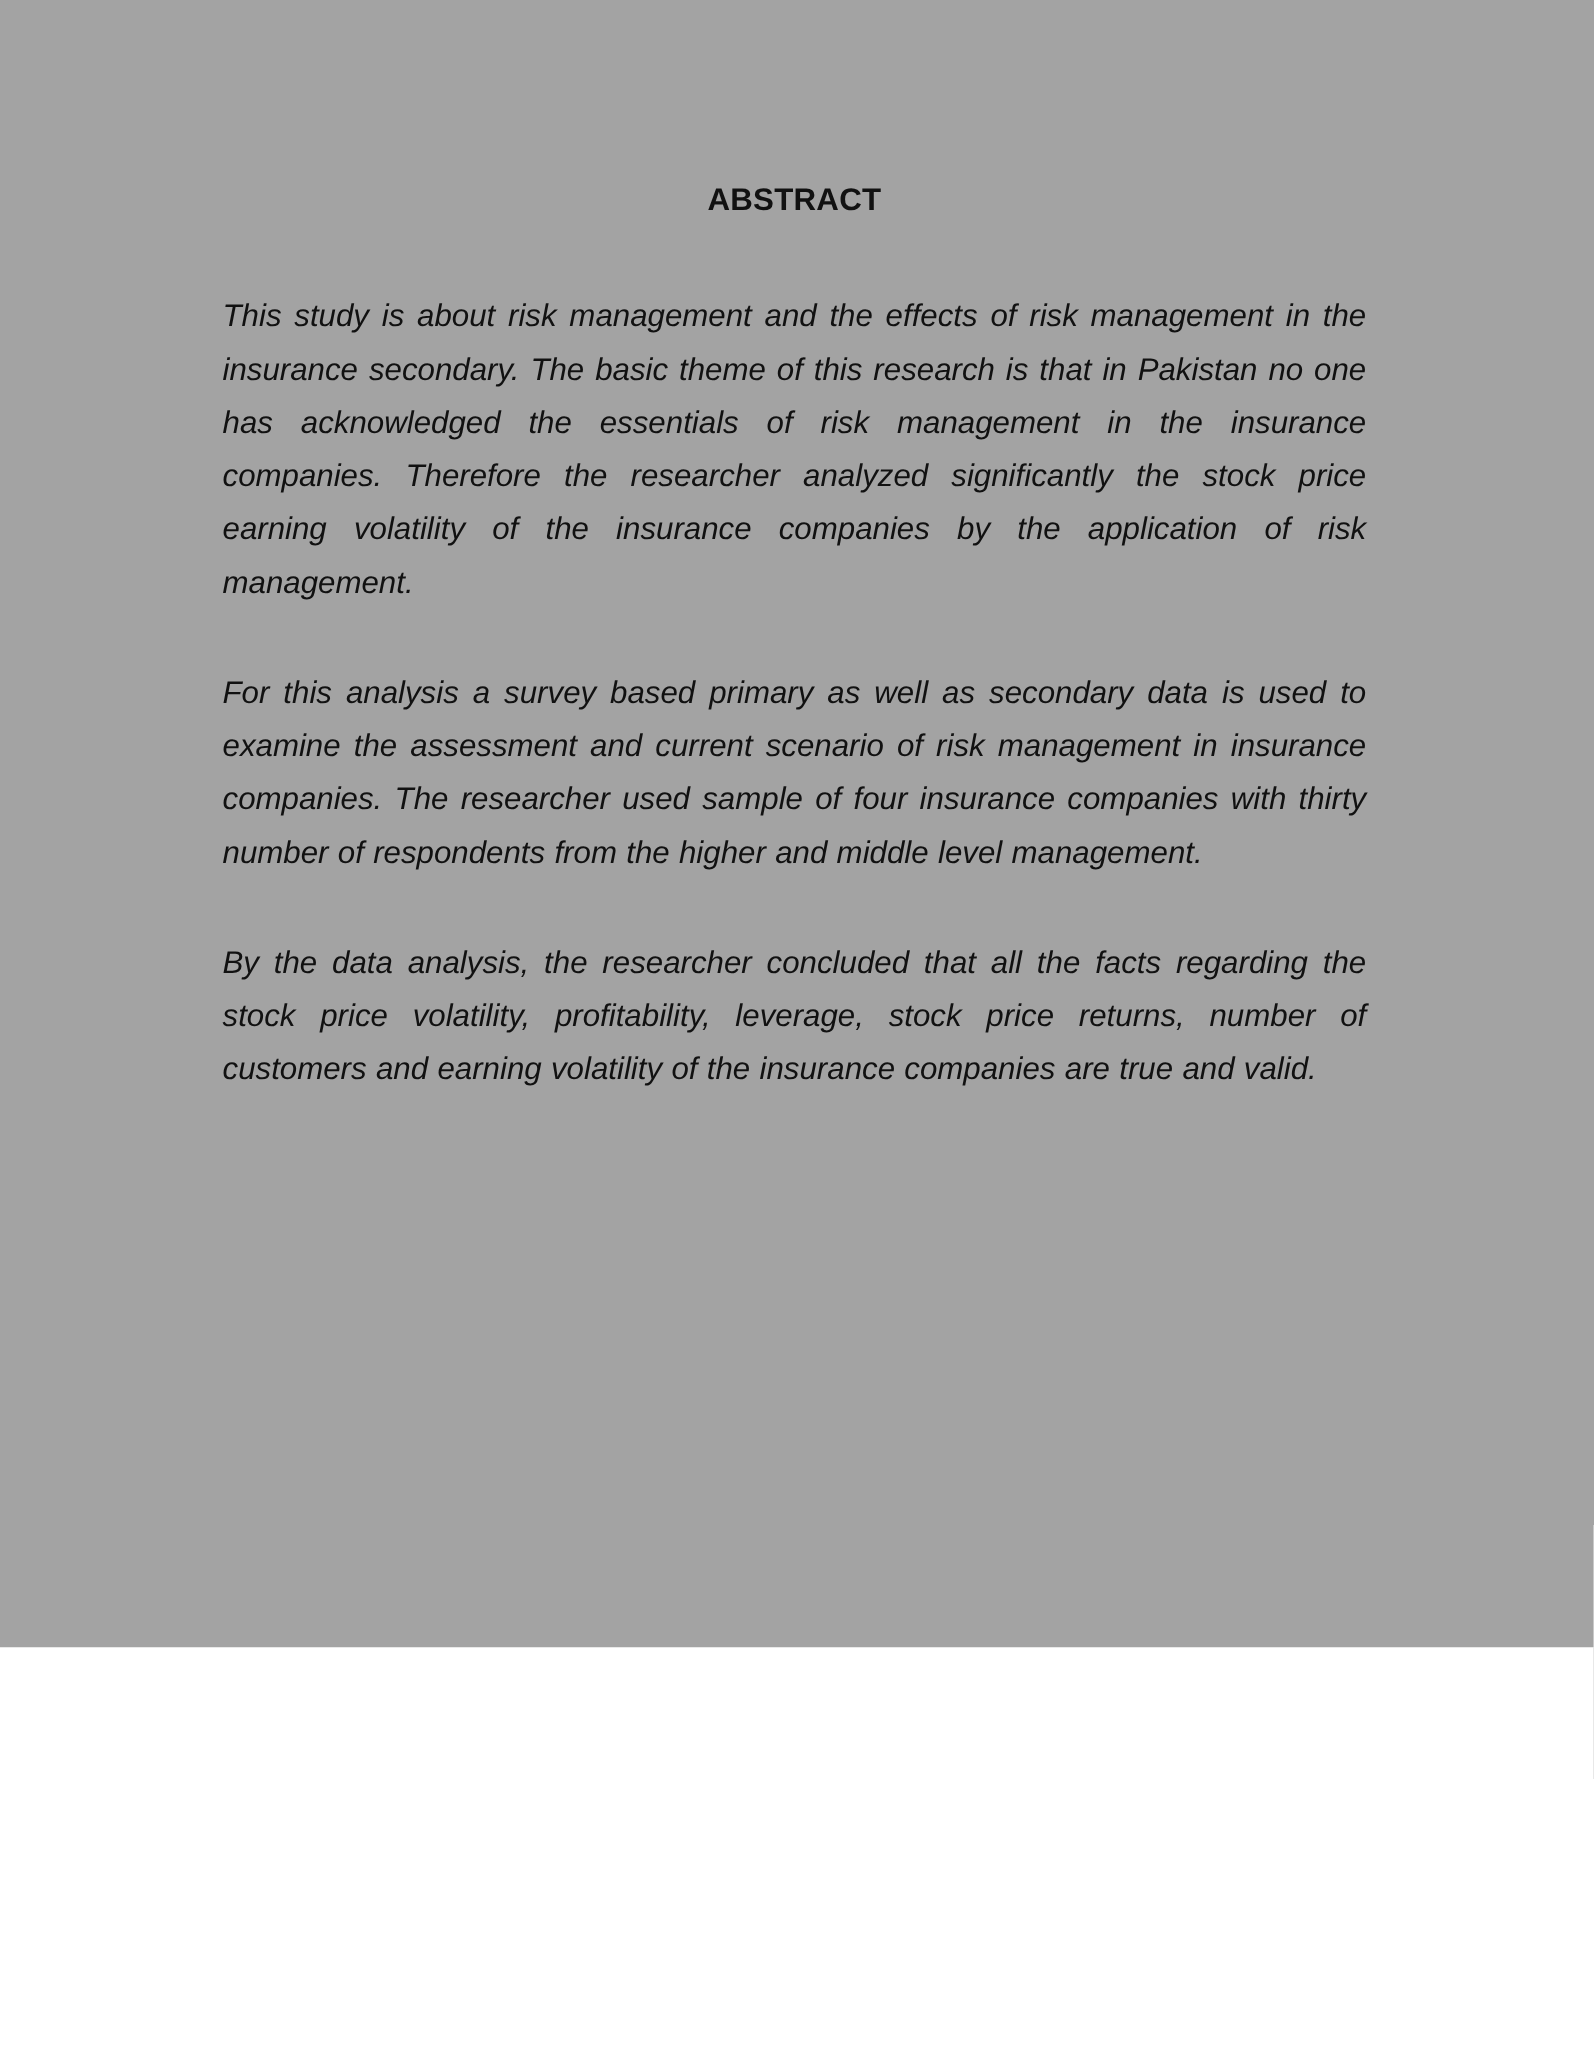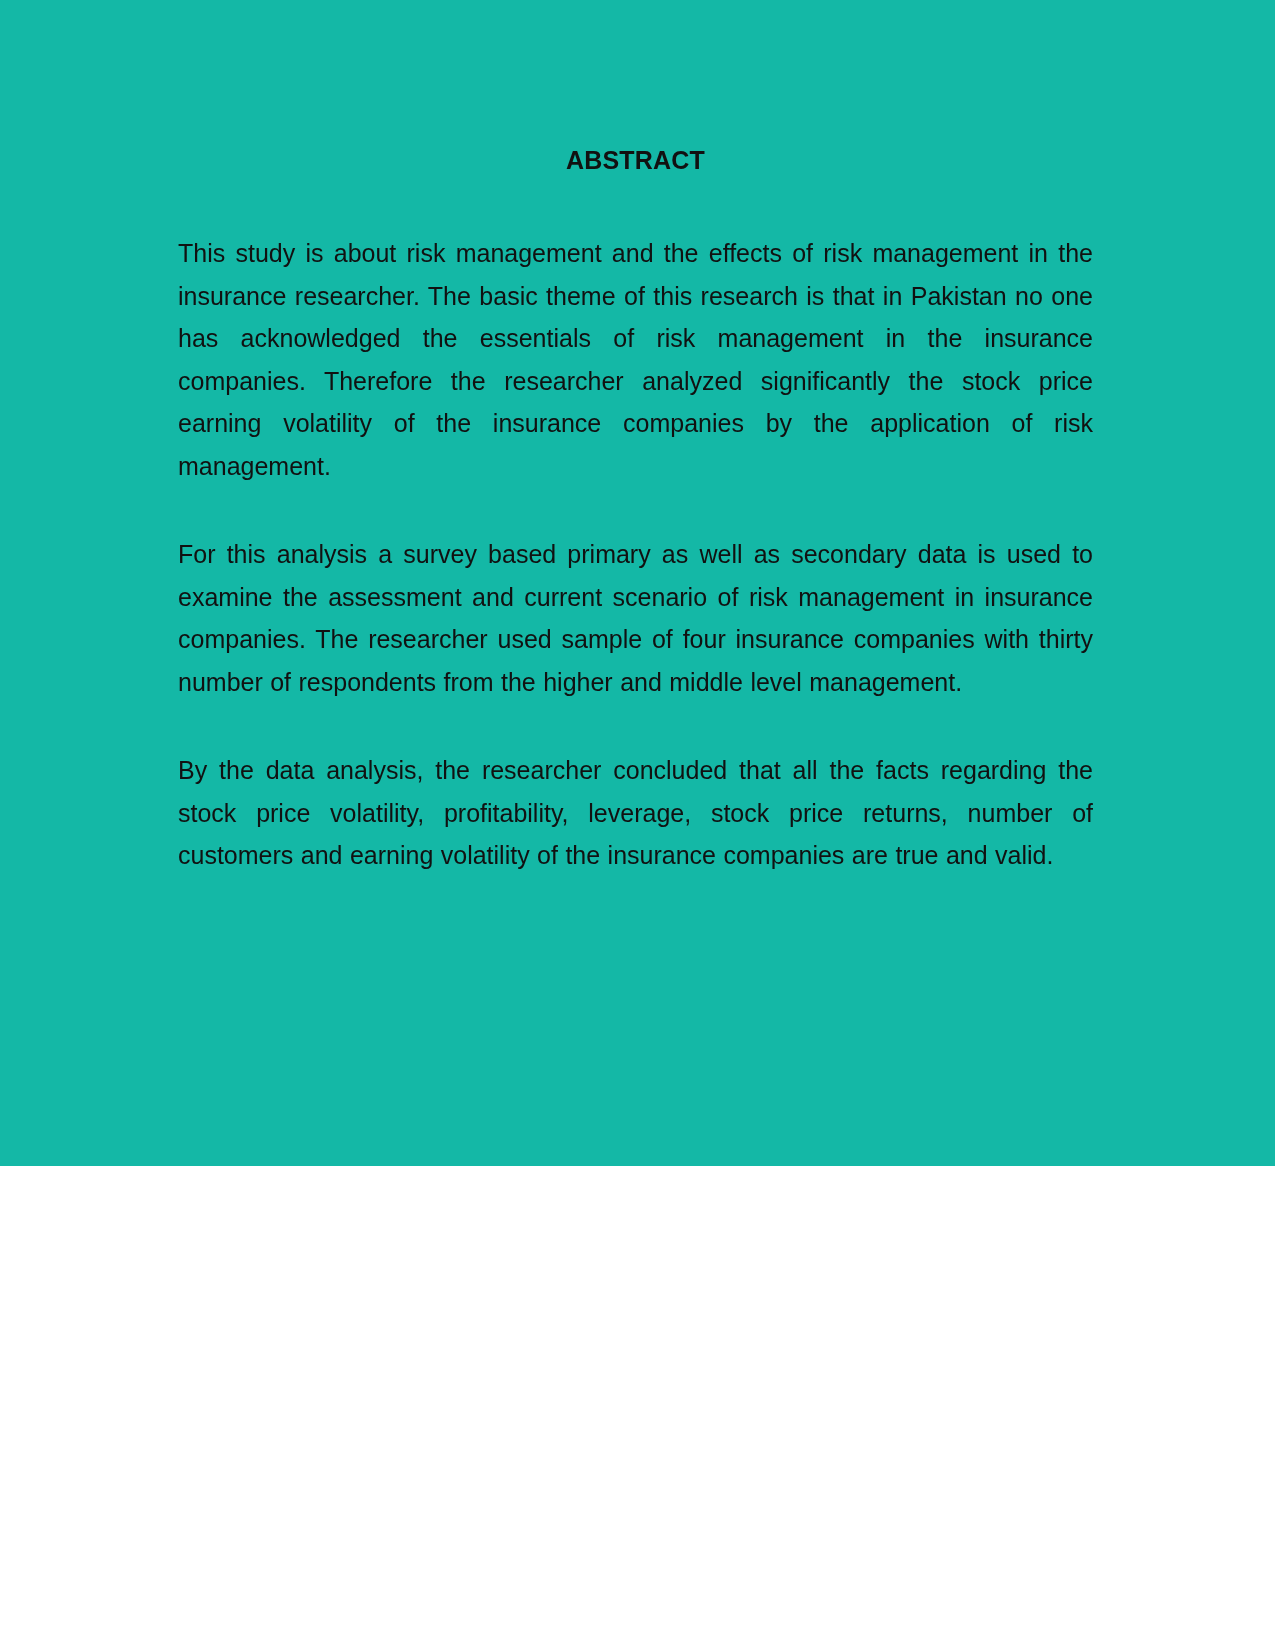--- a/index.html
+++ b/index.html
@@ -3,42 +3,43 @@
 <meta charset="utf-8">
 <style>
   html, body {
     margin: 0;
     padding: 0;
     background: #ffffff;
   }
   .page {
     position: relative;
     width: 1275px;
-    height: 1166px;
-    background: #14b8a6;
+    height: 1318px;
+    background: #a3a3a3;
     font-family: "Liberation Sans", "DejaVu Sans", sans-serif;
     color: #111111;
     overflow: hidden;
   }
   .content {
     position: absolute;
     left: 178px;
     top: 145px;
     width: 915px;
   }
   .doc-title {
     margin: 0 0 57px 0;
     font-size: 25px;
     font-weight: bold;
     line-height: 30px;
     text-align: center;
     letter-spacing: 0.2px;
   }
   .para {
     margin: 0 0 46px 0;
+    font-style: italic;
   }
   .para:last-child {
     margin-bottom: 3px;
   }
   .line {
     font-size: 25px;
     line-height: 42.5px;
     text-align: justify;
     text-align-last: justify;
     word-spacing: 0.02em;
@@ -51,21 +52,21 @@
 </head>
 <body>
 
 <div class="page">
   <div class="content">
 
     <h1 class="doc-title">ABSTRACT</h1>
 
     <div class="para">
       <div class="line">This study is about risk management and the effects of risk management in the</div>
-      <div class="line">insurance researcher. The basic theme of this research is that in Pakistan no one</div>
+      <div class="line">insurance secondary. The basic theme of this research is that in Pakistan no one</div>
       <div class="line">has acknowledged the essentials of risk management in the insurance</div>
       <div class="line">companies. Therefore the researcher analyzed significantly the stock price</div>
       <div class="line">earning volatility of the insurance companies by the application of risk</div>
       <div class="line last">management.</div>
     </div>
 
     <div class="para">
       <div class="line">For this analysis a survey based primary as well as secondary data is used to</div>
       <div class="line">examine the assessment and current scenario of risk management in insurance</div>
       <div class="line">companies. The researcher used sample of four insurance companies with thirty</div>

